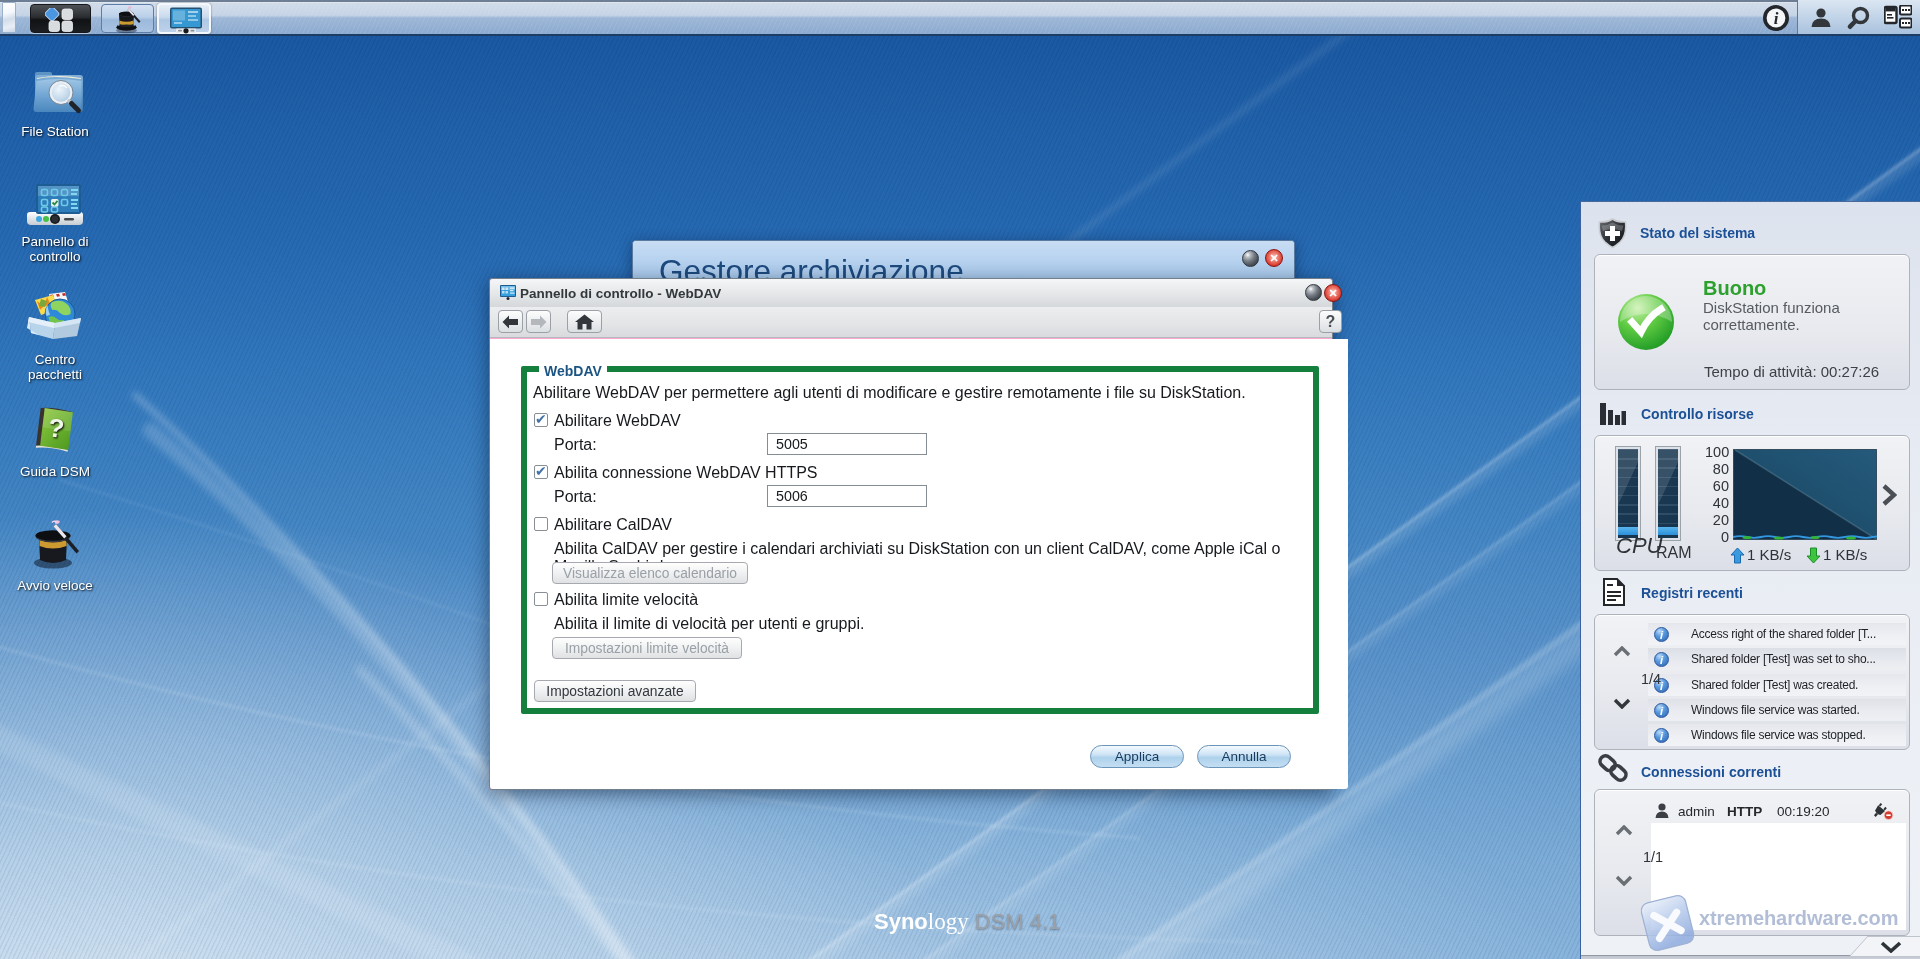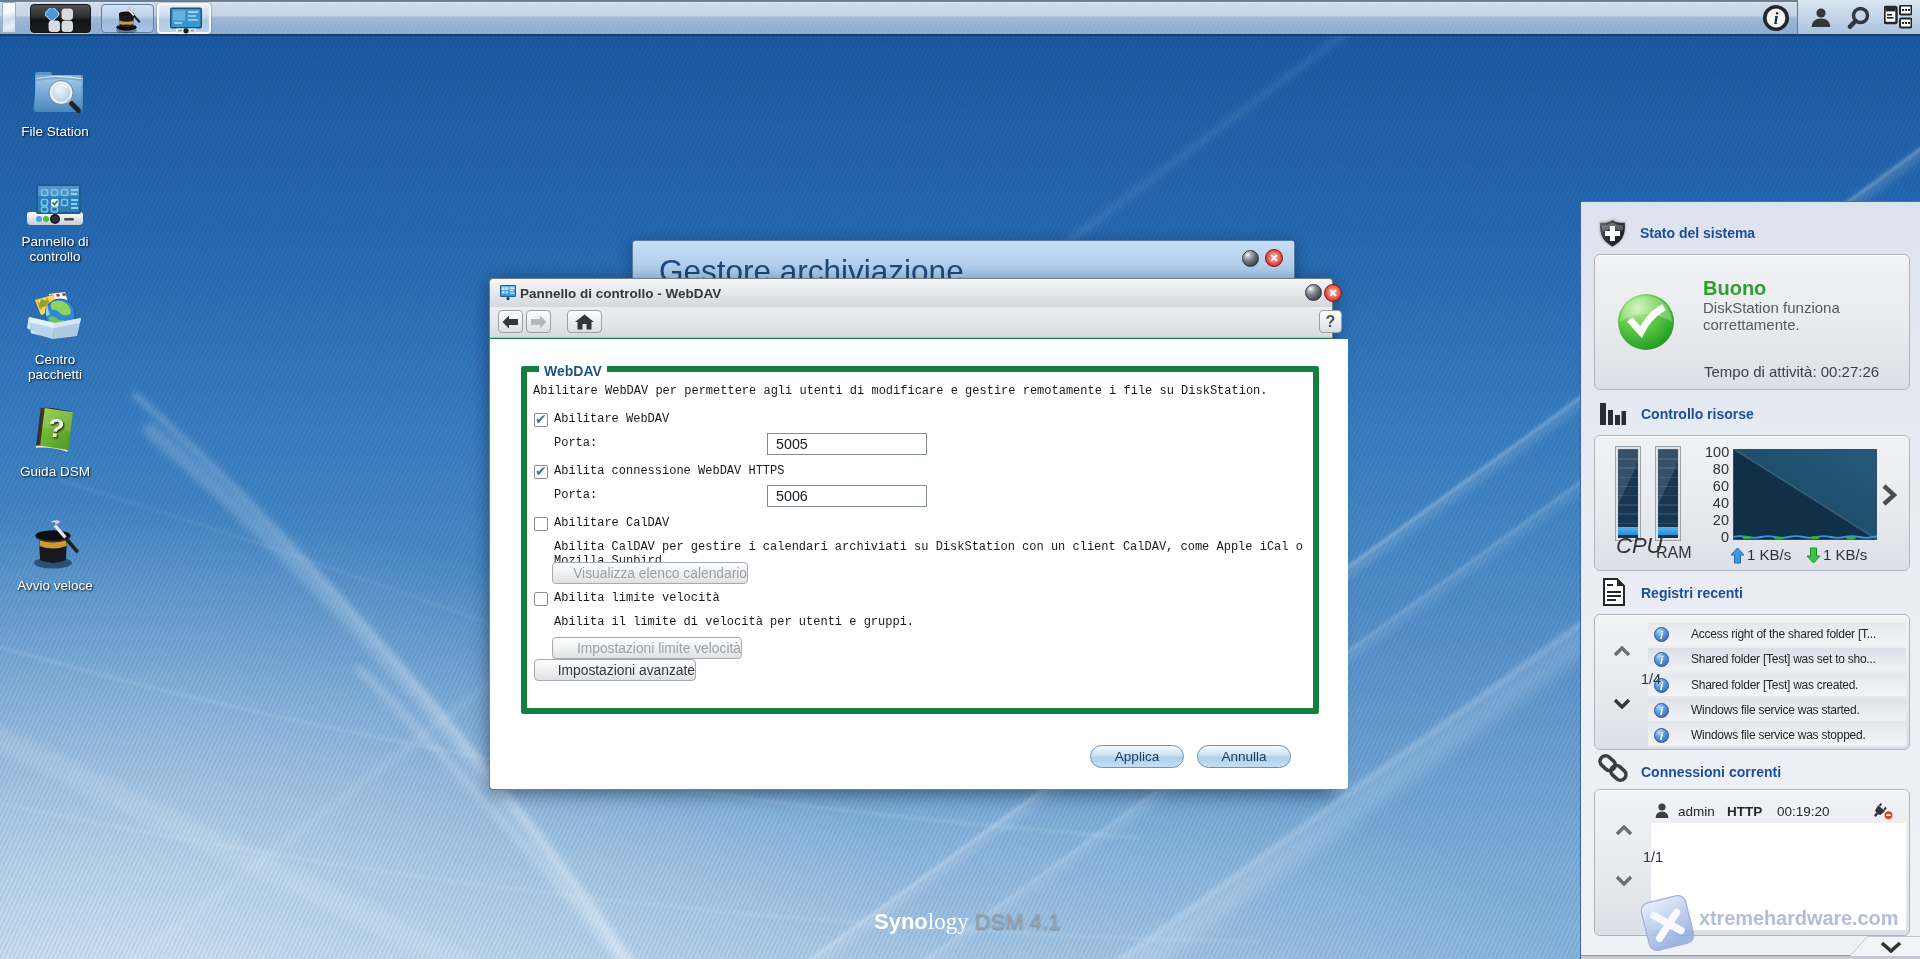--- a/index.html
+++ b/index.html
@@ -54,45 +54,45 @@
   background:radial-gradient(circle at 32% 26%, #ffffff 0%, #b9bec4 16%, #787e86 42%, #4a5058 70%, #2e3338 100%);
   border:1px solid #33383e; }
 .ballred { width:18px; height:18px; border-radius:50%;
   background:radial-gradient(circle at 50% 45%, #ffd8d0 0%, #f0887c 30%, #d93c30 70%, #b01c14 100%);
   border:1px solid #8e1410; position:relative; }
 .ballred::after { content:"✕"; position:absolute; left:0; top:0; width:100%; height:100%;
   color:#fff; font-size:11px; font-weight:bold; text-align:center; line-height:16px; }
 
 
 #dlg { position:absolute; left:489px; top:278px; width:844px; height:512px;
-  background:#15803d; border:1px solid #73808c; border-radius:3px;
+  background:#f9a8d4; border:1px solid #73808c; border-radius:3px;
   box-shadow:0 4px 18px rgba(0,15,40,0.5); }
 #dlg .tbar { position:absolute; left:0; top:0; width:100%; height:28px;
   background:linear-gradient(180deg,#f5f6f7 0%,#e4e6e8 55%,#d5d8db 100%);
   border-radius:3px 3px 0 0; }
 #dlg .tbar .ttl { position:absolute; left:30px; top:7px; font-size:13.5px; font-weight:bold; color:#33383d; }
 #dlg .tools { position:absolute; left:0; top:28px; width:100%; height:31px;
   background:linear-gradient(180deg,#ecedef 0%,#e2e4e6 60%,#d8dadd 100%);
   border-bottom:1px solid #b6babe; }
 .toolbtn { position:absolute; top:3px; height:23px; border-radius:4px;
   background:linear-gradient(180deg,#fdfdfd 0%,#eceef0 50%,#dcdfe2 100%);
   border:1px solid #9aa0a6; }
 #dlg .content { position:absolute; left:0; top:60px; width:858px; height:450px; background:#fff; border-radius:0 0 3px 3px;}
 #fset { position:absolute; left:31px; top:87px; width:798px; height:348px;
   border:6px solid #15803d; border-radius:2px; }
 .flegend { position:absolute; left:12px; top:-9px; background:#fff; padding:0 5px;
   font-size:14px; font-weight:bold; color:#1c5583; }
-.ftext { position:absolute; font-size:12px; color:#16191d;font-family:Liberation Mono, monospace; }
+.ftext { position:absolute; font-size:16px; color:#16191d; }
 .cb { position:absolute; width:14px; height:14px; background:#fff; border:1px solid #888f96; border-radius:2px; }
 .cb.on::after { content:"✔"; position:absolute; left:0px; top:-3px; font-size:14px; color:#4272a8; }
 .ipt { position:absolute; width:160px; height:22px; border:1px solid #848c94; background:#fff;
   font-size:14.3px; color:#16191d; padding:2px 0 0 8px; }
 .gbtn { position:absolute; height:22px; border-radius:4px;
   background:linear-gradient(180deg,#fefefe 0%,#f0f1f2 50%,#dfe1e3 100%);
-  border:1px solid #a6aab0; font-size:13.8px; text-align:right; color:#9aa0a6; line-height:21px; }
+  border:1px solid #a6aab0; font-size:13.8px; text-align:center; color:#9aa0a6; line-height:21px; }
 .gbtn.en { color:#33383d; }
 .pill { position:absolute; width:94px; height:23px; border-radius:12px;
   background:linear-gradient(180deg,#f4fafd 0%,#cfe5f6 40%,#aed2ec 55%,#c4def2 100%);
   border:1px solid #6b94ba; font-size:13.5px; text-align:center; line-height:21px; color:#173a5e; }
 
 
 #sidebar { position:absolute; left:1580px; top:201px; width:340px; height:758px;
   background:linear-gradient(180deg,#dde3ee 0%,#e6eaf2 30%,#eceff5 70%,#eef1f6 100%);
   border-left:1px solid #3a62a0; border-top:1px solid #49699c; }
 .swh { position:absolute; font-size:14px; font-weight:bold; color:#1b4f96; }
@@ -428,21 +428,21 @@
   <div class="ftext" style="left:64px; top:209px;">Porta:</div>
   <div class="ipt" style="left:277px; top:206px;">5006</div>
   <div class="cb" style="left:44px; top:238px;"></div>
   <div class="ftext" style="left:64px; top:237px;">Abilitare CalDAV</div>
   <div class="ftext" style="left:64px; top:261px;">Abilita CalDAV per gestire i calendari archiviati su DiskStation con un client CalDAV, come Apple iCal o Mozilla Sunbird.</div>
   <div class="gbtn" style="left:62px; top:283px; width:196px;">Visualizza elenco calendario</div>
   <div class="cb" style="left:44px; top:313px;"></div>
   <div class="ftext" style="left:64px; top:312px;">Abilita limite velocità</div>
   <div class="ftext" style="left:64px; top:336px;">Abilita il limite di velocità per utenti e gruppi.</div>
   <div class="gbtn" style="left:62px; top:358px; width:190px;">Impostazioni limite velocità</div>
-  <div class="gbtn en" style="left:44px; top:380px; width:162px;">Impostazioni avanzate</div>
+  <div class="gbtn en" style="left:44px; top:401px; width:162px;">Impostazioni avanzate</div>
   <div class="pill" style="left:600px; top:466px;">Applica</div>
   <div class="pill" style="left:707px; top:466px;">Annulla</div>
 </div>
 
 <div id="sidebar">
   <svg class="abs" style="left:17px;top:16px" width="29" height="31" viewBox="0 0 29 31">
     <defs>
         <linearGradient id="shg" x1="0" y1="0" x2="1" y2="1">
       <stop offset="0" stop-color="#6a6e74"></stop>
           <stop offset="0.5" stop-color="#2e3238"></stop>

